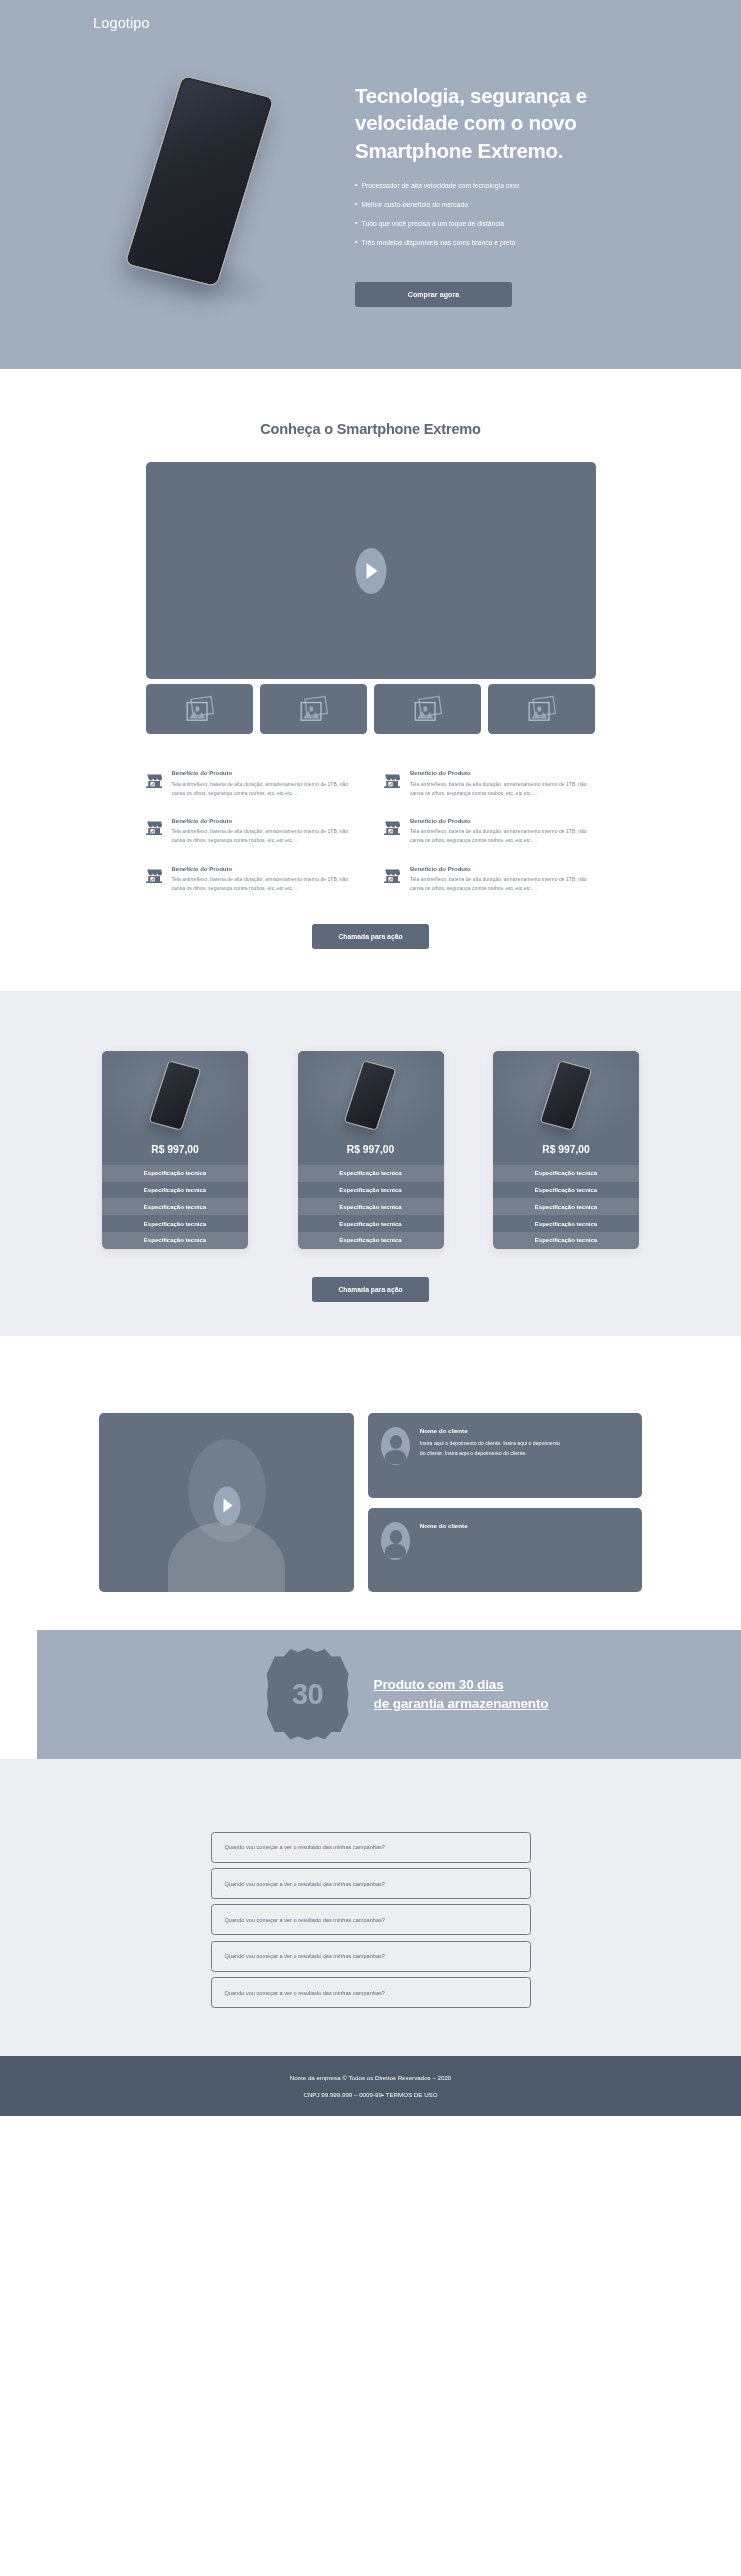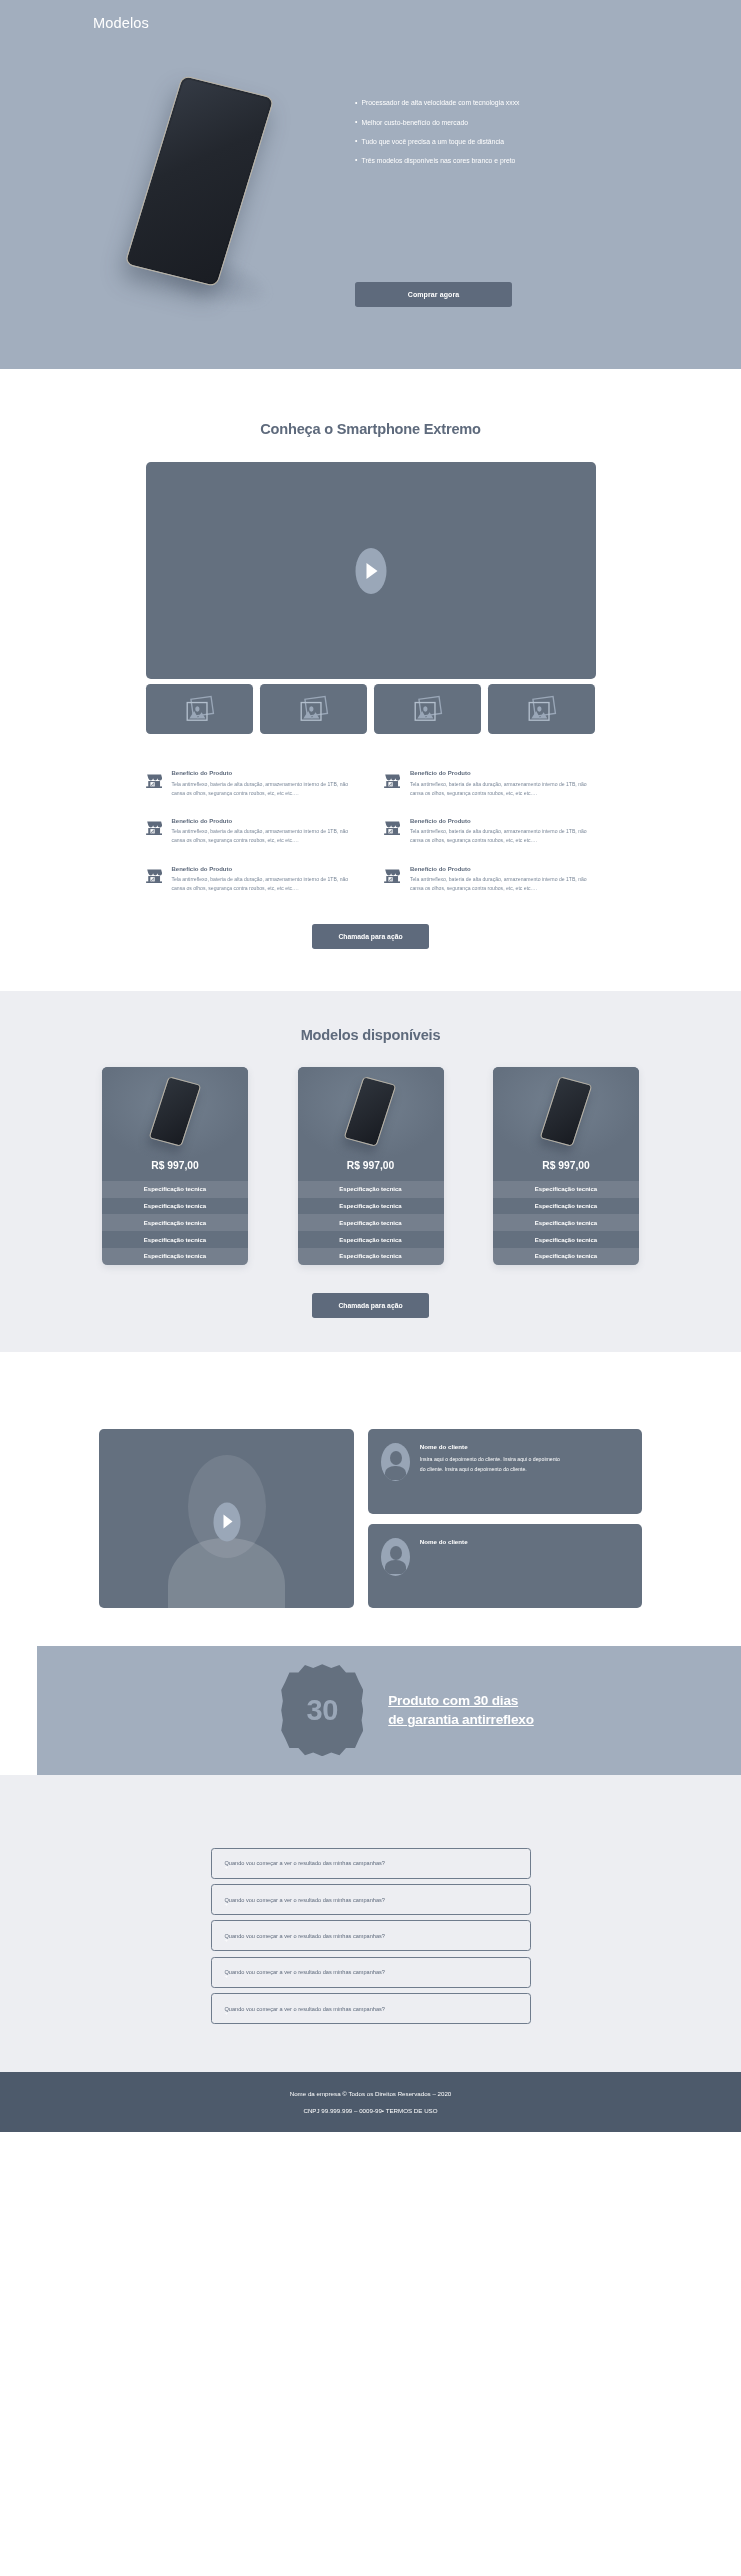--- a/index.html
+++ b/index.html
@@ -401,28 +401,29 @@
     justify-content: center;
     gap: 9.8px;
   }
   .footer-line { color: #ffffff; font-size: 6.2px; }
   .footer-link { color: #ffffff; text-decoration: none; }
 </style>
 </head>
 <body>
 
 <section class="hero">
-  <div class="logo">Modelos</div>
+  <div class="logo">Logotipo</div>
 
   <div class="hero-phone-wrap">
     <div class="phone-shadow"></div>
     <div class="phone"></div>
   </div>
 
   <div class="hero-copy">
+    <h1 class="hero-title">Tecnologia, segurança e velocidade com o novo Smartphone Extremo.</h1>
     <ul class="hero-bullets">
       <li>Processador de alta velocidade com tecnologia xxxx</li>
       <li>Melhor custo-benefício do mercado</li>
       <li>Tudo que você precisa a um toque de distância</li>
       <li>Três modelos disponíveis nas cores branco e preto</li>
     </ul>
   </div>
 
   <button class="btn hero-btn">Comprar agora</button>
 </section>
@@ -572,21 +573,20 @@
       </div>
     </div>
   </div>
 
   <div class="cta-wrap" style="margin-top:31px; padding-bottom:42px;">
     <button class="btn cta-btn">Chamada para ação</button>
   </div>
 </section>
 
 <section class="section sec-gray models-sec">
-  <h2 class="sec-title">Modelos disponíveis</h2>
 
   <div class="models">
     <div class="model-card">
       <div class="model-img">
         <div class="model-phone"></div>
       </div>
       <div class="model-price">R$ 997,00</div>
       <div class="spec-row alt">Especificação tecnica</div>
       <div class="spec-row">Especificação tecnica</div>
       <div class="spec-row alt">Especificação tecnica</div>
@@ -660,21 +660,21 @@
     </div>
   </div>
 </section>
 
 <section class="section sec-blue guarantee">
   <div class="seal">
     <span class="seal-num">30</span>
   </div>
   <div class="guarantee-text">
     <div>Produto com 30 dias</div>
-    <div>de garantia antirreflexo</div>
+    <div>de garantia armazenamento</div>
   </div>
 </section>
 
 <section class="section sec-gray faq-sec">
 
   <div class="faq-list">
     <div class="faq-item">
       <span class="faq-q">Quando vou começar a ver o resultado das minhas campanhas?</span>
       <span class="faq-plus">+</span>
     </div>

